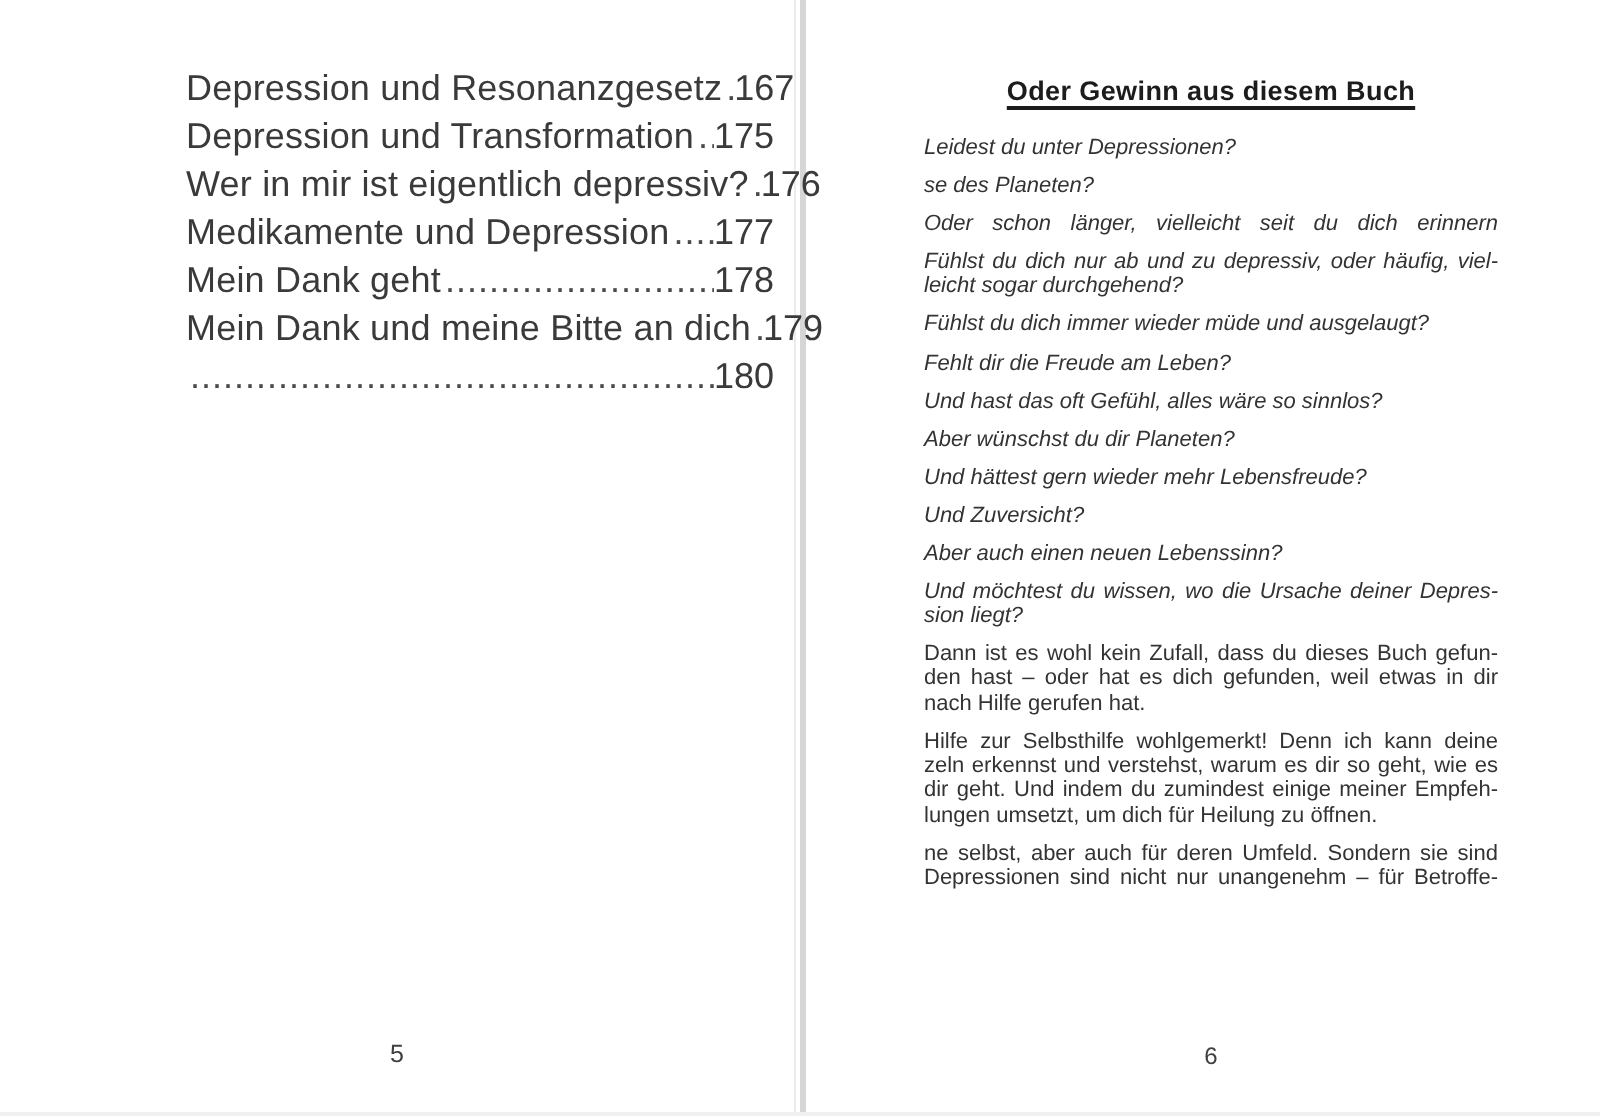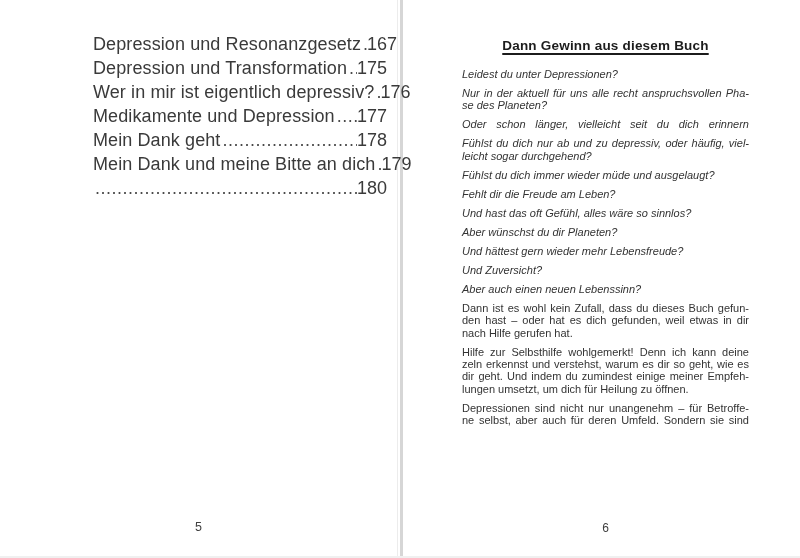--- a/index.html
+++ b/index.html
@@ -135,28 +135,27 @@
         <span class="toc-page">179</span>
       </div>
       <div class="toc-entry">
         <span class="toc-leader">..........................................................................................</span>
         <span class="toc-page">180</span>
       </div>
     </div>
 
   <div class="page-number left">5</div>
 
-  <div class="chapter-heading">Dann Gewinn aus diesem Buch</div>
+  <div class="chapter-heading">Oder Gewinn aus diesem Buch</div>
 
   <div class="body-text" id="body-text">
       <div class="para italic">
         <div class="line">Leidest du unter Depressionen?</div>
       </div>
       <div class="para italic">
-        <div class="line fill">Nur in der aktuell für uns alle recht anspruchsvollen Pha-</div>
         <div class="line">se des Planeten?</div>
       </div>
       <div class="para italic">
         <div class="line fill">Oder schon länger, vielleicht seit du dich erinnern</div>
       </div>
       <div class="para italic">
         <div class="line fill">Fühlst du dich nur ab und zu depressiv, oder häufig, viel-</div>
         <div class="line">leicht sogar durchgehend?</div>
       </div>
       <div class="para italic">
@@ -172,32 +171,36 @@
         <div class="line">Aber wünschst du dir Planeten?</div>
       </div>
       <div class="para italic">
         <div class="line">Und hättest gern wieder mehr Lebensfreude?</div>
       </div>
       <div class="para italic">
         <div class="line">Und Zuversicht?</div>
       </div>
       <div class="para italic">
         <div class="line">Aber auch einen neuen Lebenssinn?</div>
+      </div>
+      <div class="para italic">
+        <div class="line fill">Und möchtest du wissen, wo die Ursache deiner Depres-</div>
+        <div class="line">sion liegt?</div>
       </div>
       <div class="para normal">
         <div class="line fill">Dann ist es wohl kein Zufall, dass du dieses Buch gefun-</div>
         <div class="line fill">den hast – oder hat es dich gefunden, weil etwas in dir</div>
         <div class="line">nach Hilfe gerufen hat.</div>
       </div>
       <div class="para normal">
         <div class="line fill">Hilfe zur Selbsthilfe wohlgemerkt! Denn ich kann deine</div>
         <div class="line fill">zeln erkennst und verstehst, warum es dir so geht, wie es</div>
         <div class="line fill">dir geht. Und indem du zumindest einige meiner Empfeh-</div>
         <div class="line">lungen umsetzt, um dich für Heilung zu öffnen.</div>
       </div>
       <div class="para normal">
+        <div class="line fill">ne selbst, aber auch für deren Umfeld. Sondern sie sind</div>
         <div class="line fill">Depressionen sind nicht nur unangenehm – für Betroffe-</div>
-        <div class="line fill">ne selbst, aber auch für deren Umfeld. Sondern sie sind</div>
       </div>
     </div>
 
   <div class="page-number right">6</div>
 </div>
 
 </body></html>

